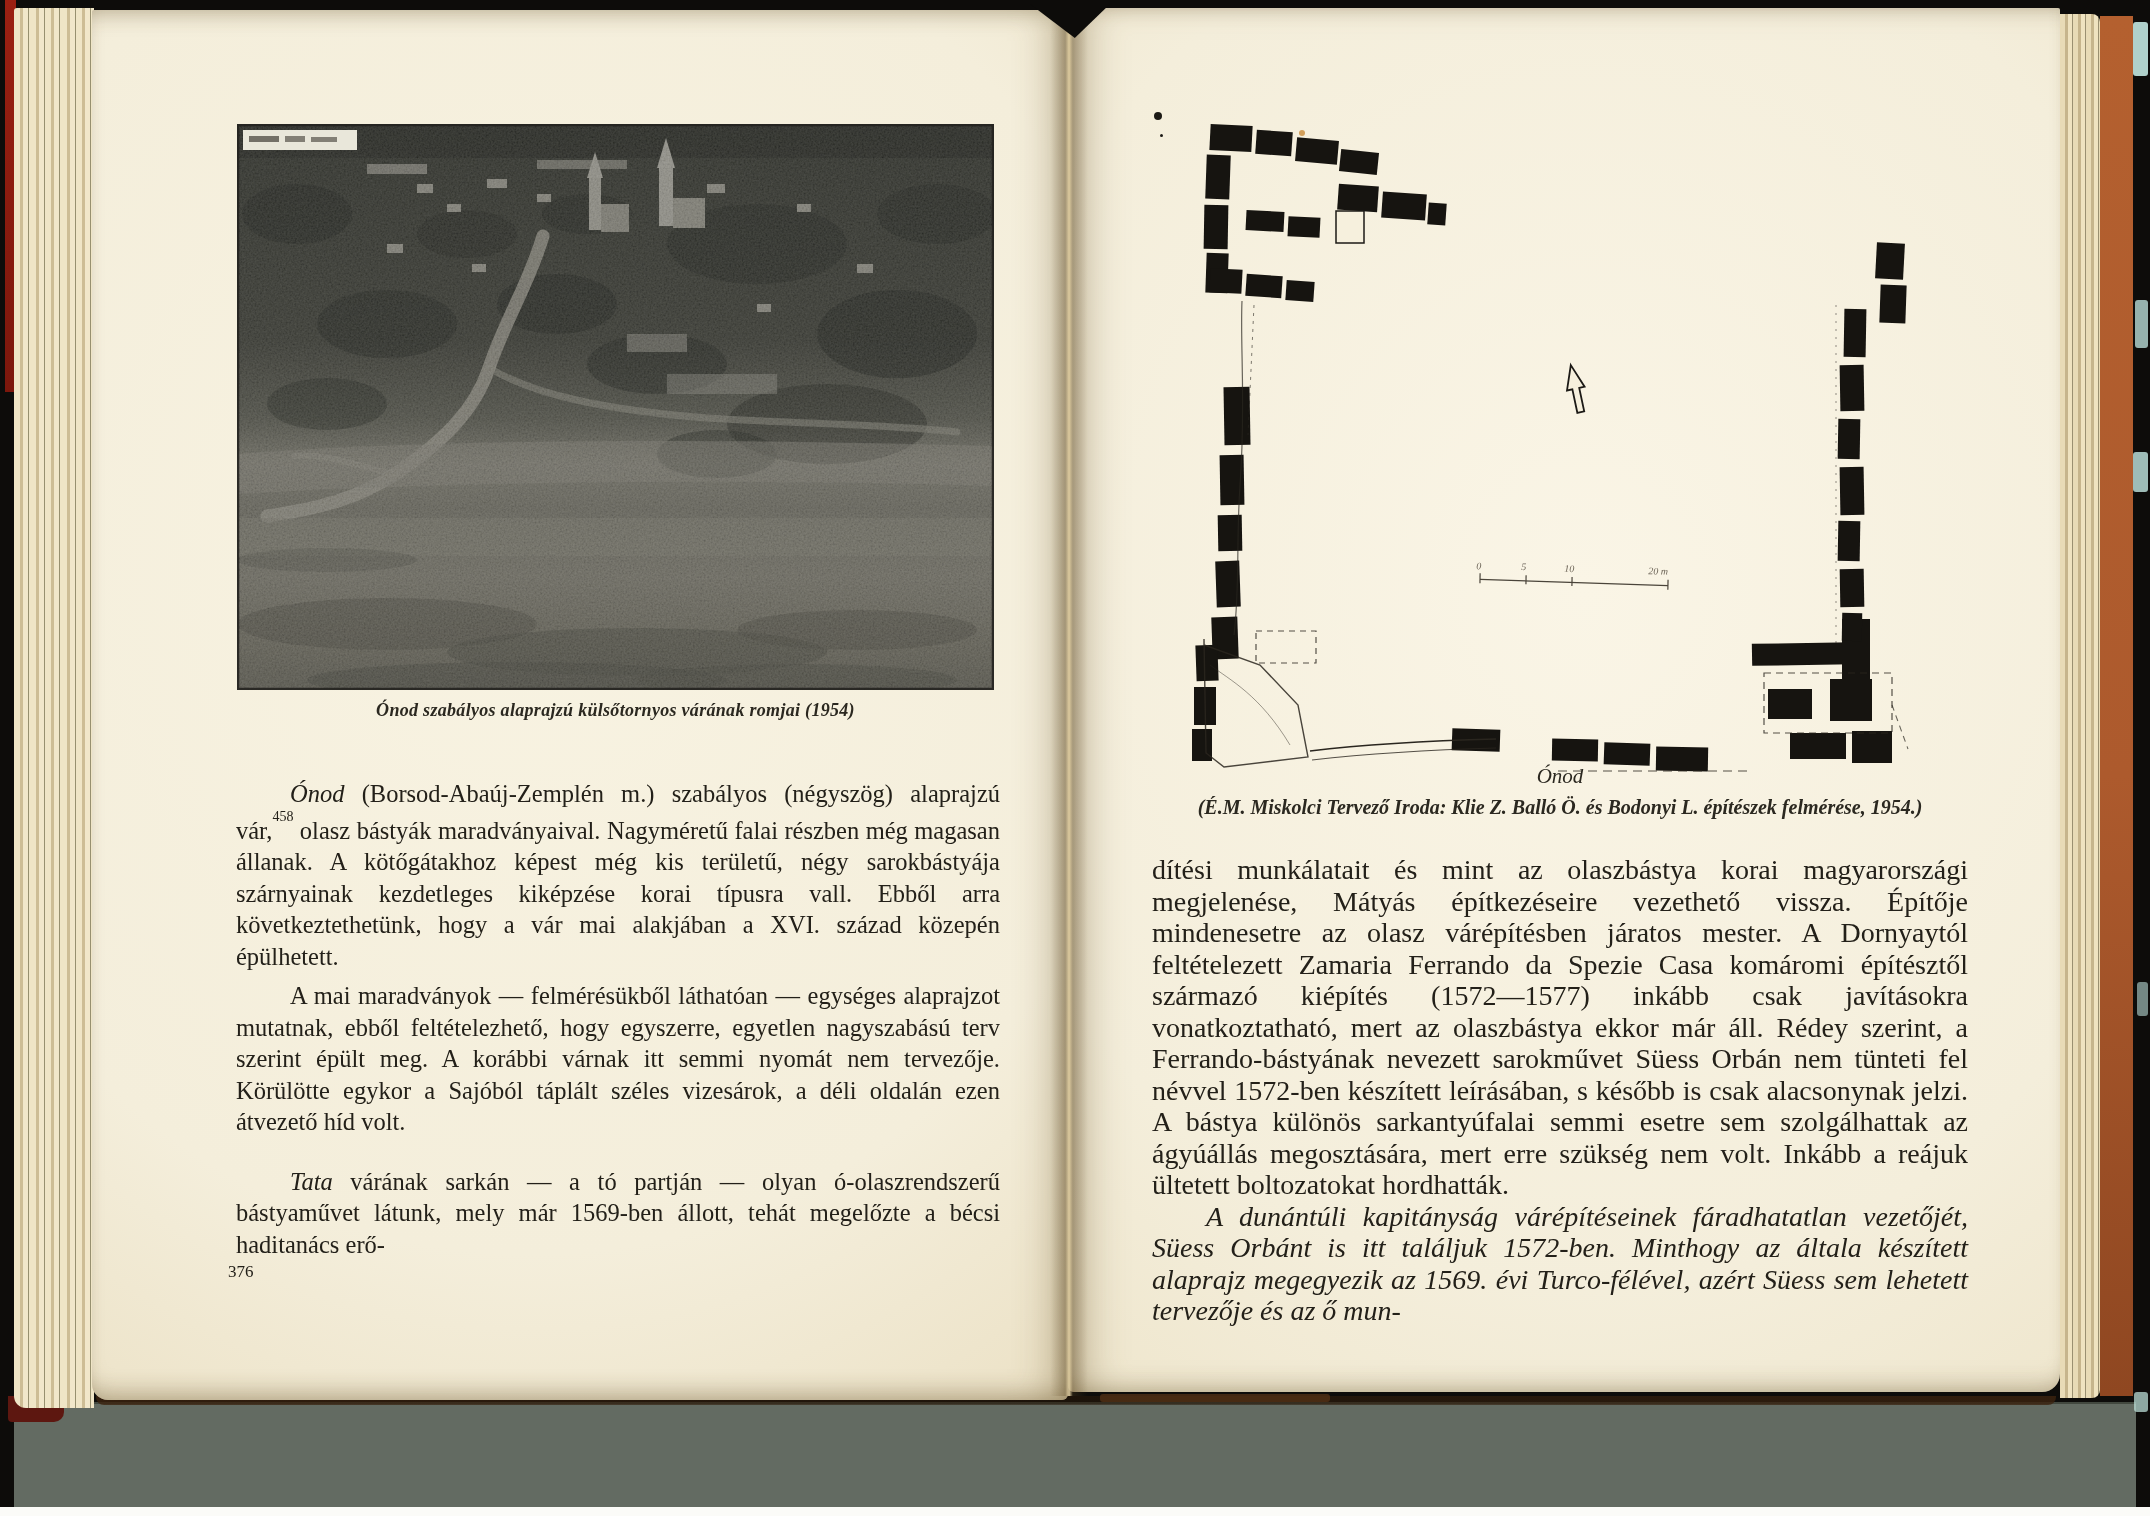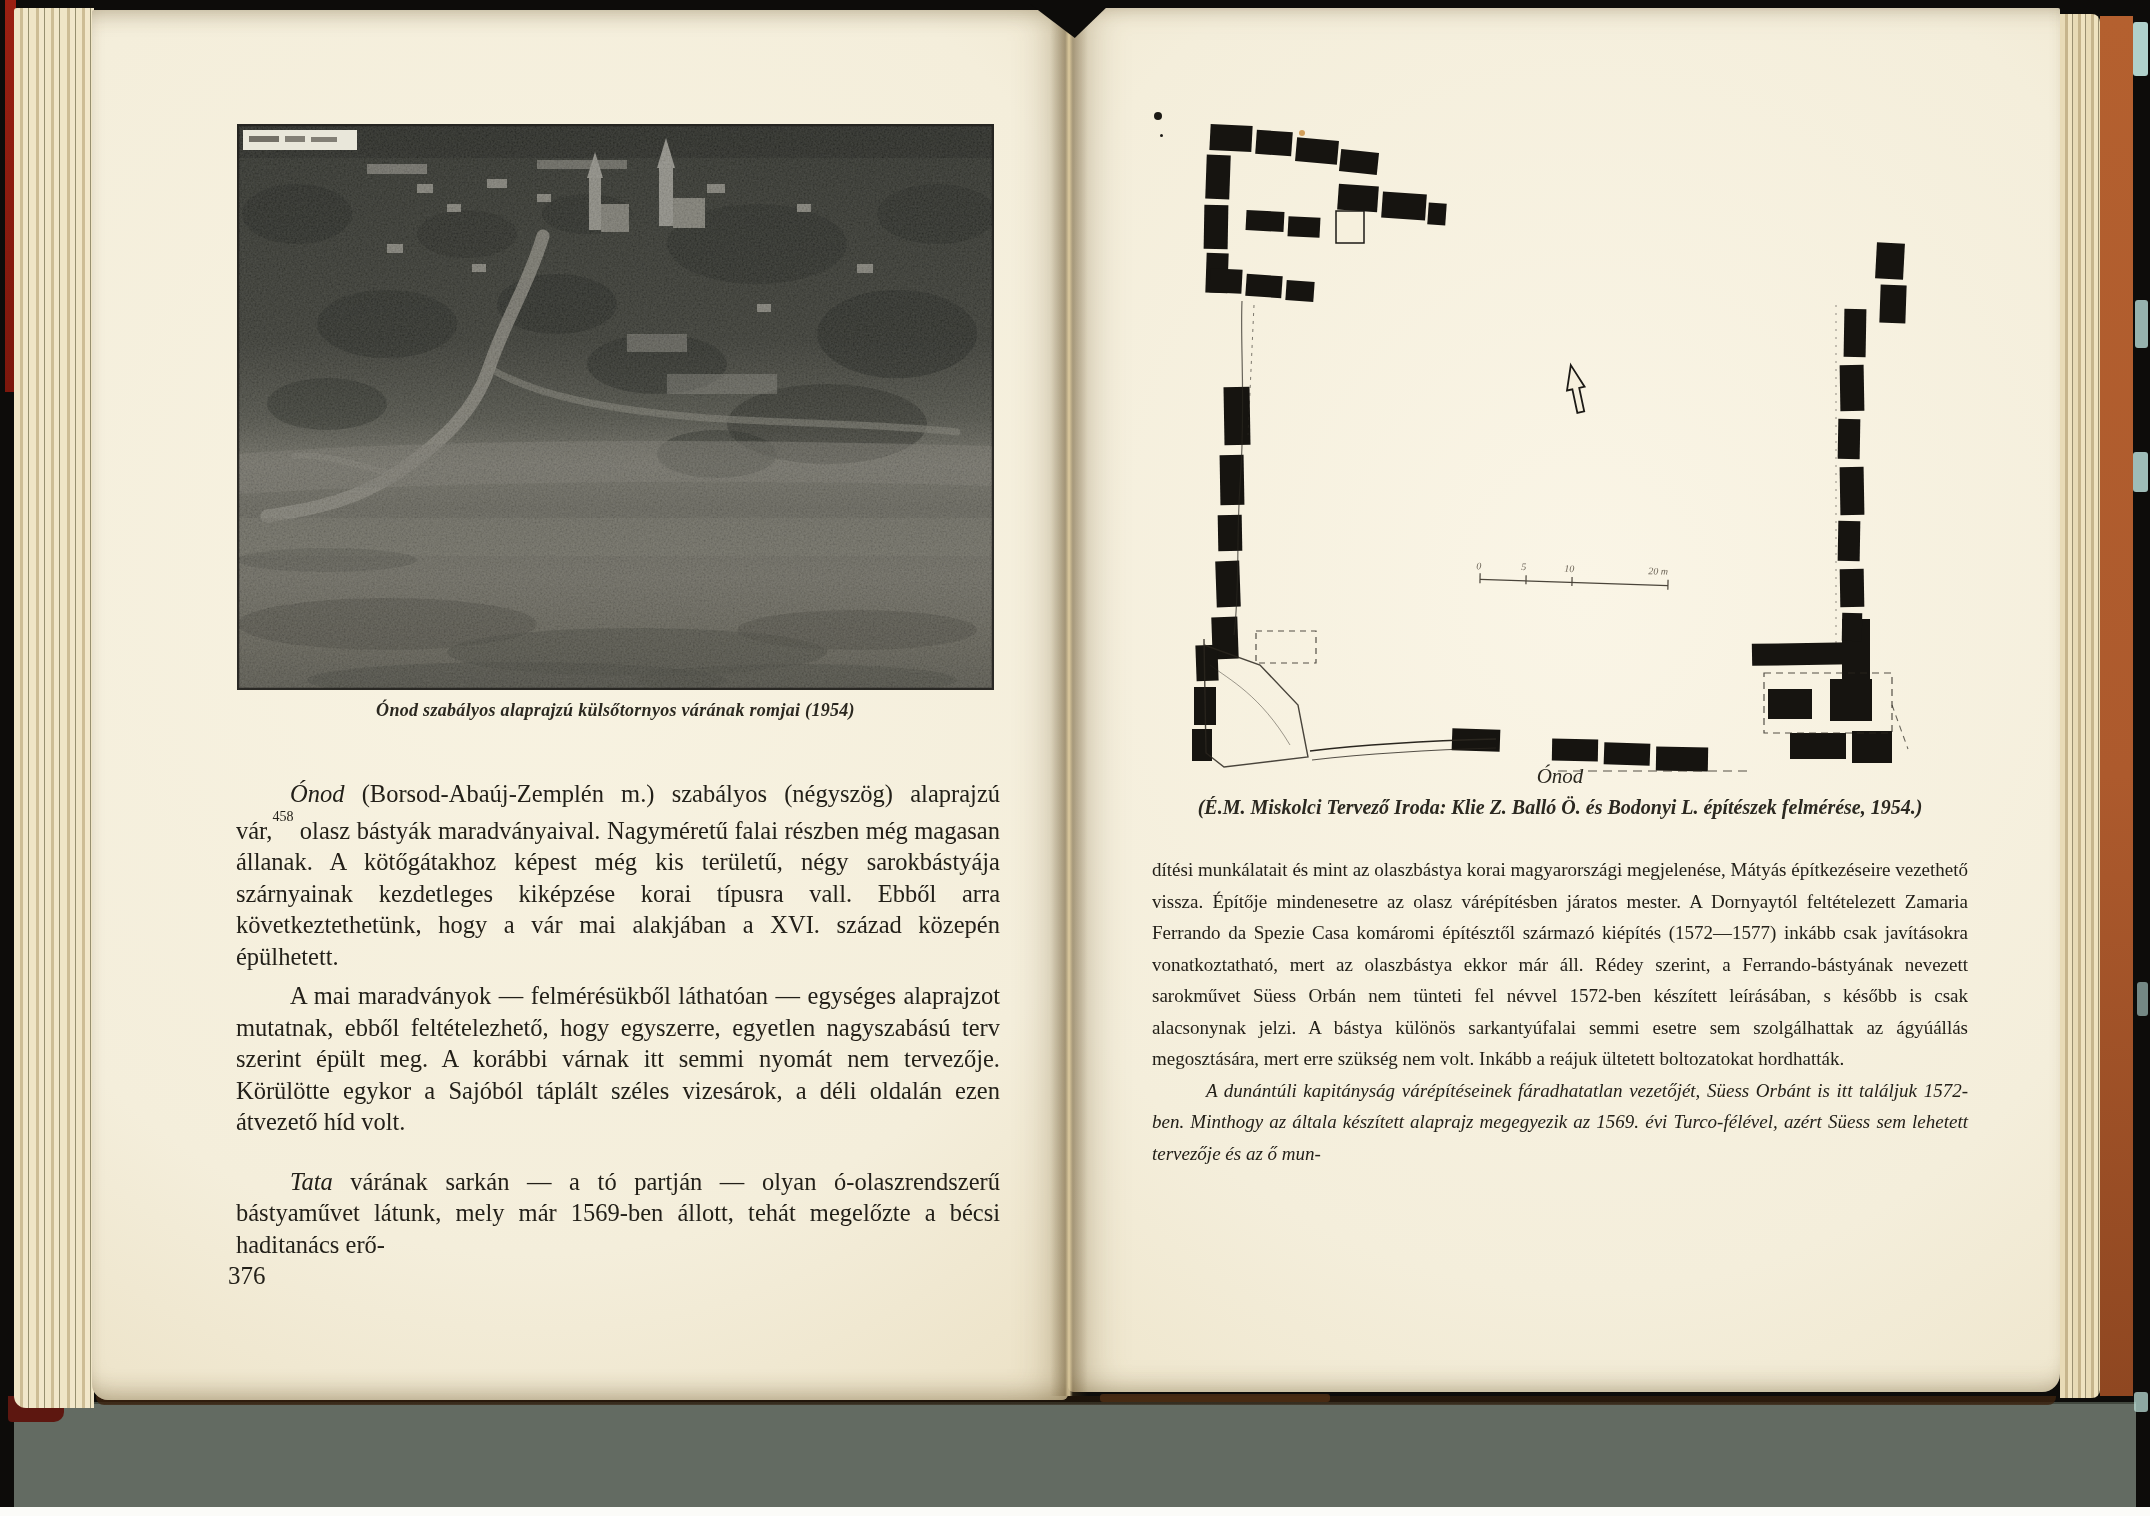--- a/index.html
+++ b/index.html
@@ -43,31 +43,31 @@
 
   .photo-wrap{position:absolute;left:145px;top:114px;width:757px;height:566px;}
   .caption{position:absolute;left:145px;top:690px;width:757px;text-align:center;
     font-style:italic;font-size:18px;color:#2b2820;letter-spacing:.3px;font-weight:bold;}
   .textcol{position:absolute;left:136px;top:760px;width:780px;
     font-size:24.5px;line-height:31.5px;text-align:justify;color:var(--ink,#232019);}
   .textcol p{margin:8px;text-indent:54px;}
   .textcol p.gap{margin-top:28px;}
   .lead-italic{font-style:italic;}
   sup.fn{font-size:14px;position:relative;top:-9px;letter-spacing:0;}
-  .pagenum{position:absolute;font-size:25px;color:var(--ink,#232019);}
+  .pagenum{position:absolute;font-size:17px;color:var(--ink,#232019);}
   .pagenum-left{left:136px;top:1252px;}
   .pagenum-right{left:84px;top:1280px;width:816px;text-align:right;}
 
   .plan-wrap{position:absolute;left:122px;top:97px;width:740px;height:670px;}
   .caption2-title{position:absolute;left:84px;top:756px;width:816px;text-align:center;
     font-style:italic;font-size:21px;color:#2b2820;}
   .caption2-credit{position:absolute;left:54px;top:788px;width:876px;text-align:center;
     font-style:italic;font-size:20px;color:#2b2820;font-weight:bold;}
   .textcol2{position:absolute;left:84px;top:846px;width:816px;
-    font-size:19px;line-height:31.5px;text-align:justify;color:var(--ink,#232019);}
+    font-size:28px;line-height:31.5px;text-align:justify;color:var(--ink,#232019);}
   .textcol2 p{margin:0;}
   .textcol2 p.indent{text-indent:54px;font-style:italic;}
   .ink-dot{position:absolute;border-radius:50%;background:#1c1a15;}
 </style>
 </head>
 <body>
 
 <div>
 
   <div class="desk"></div>

